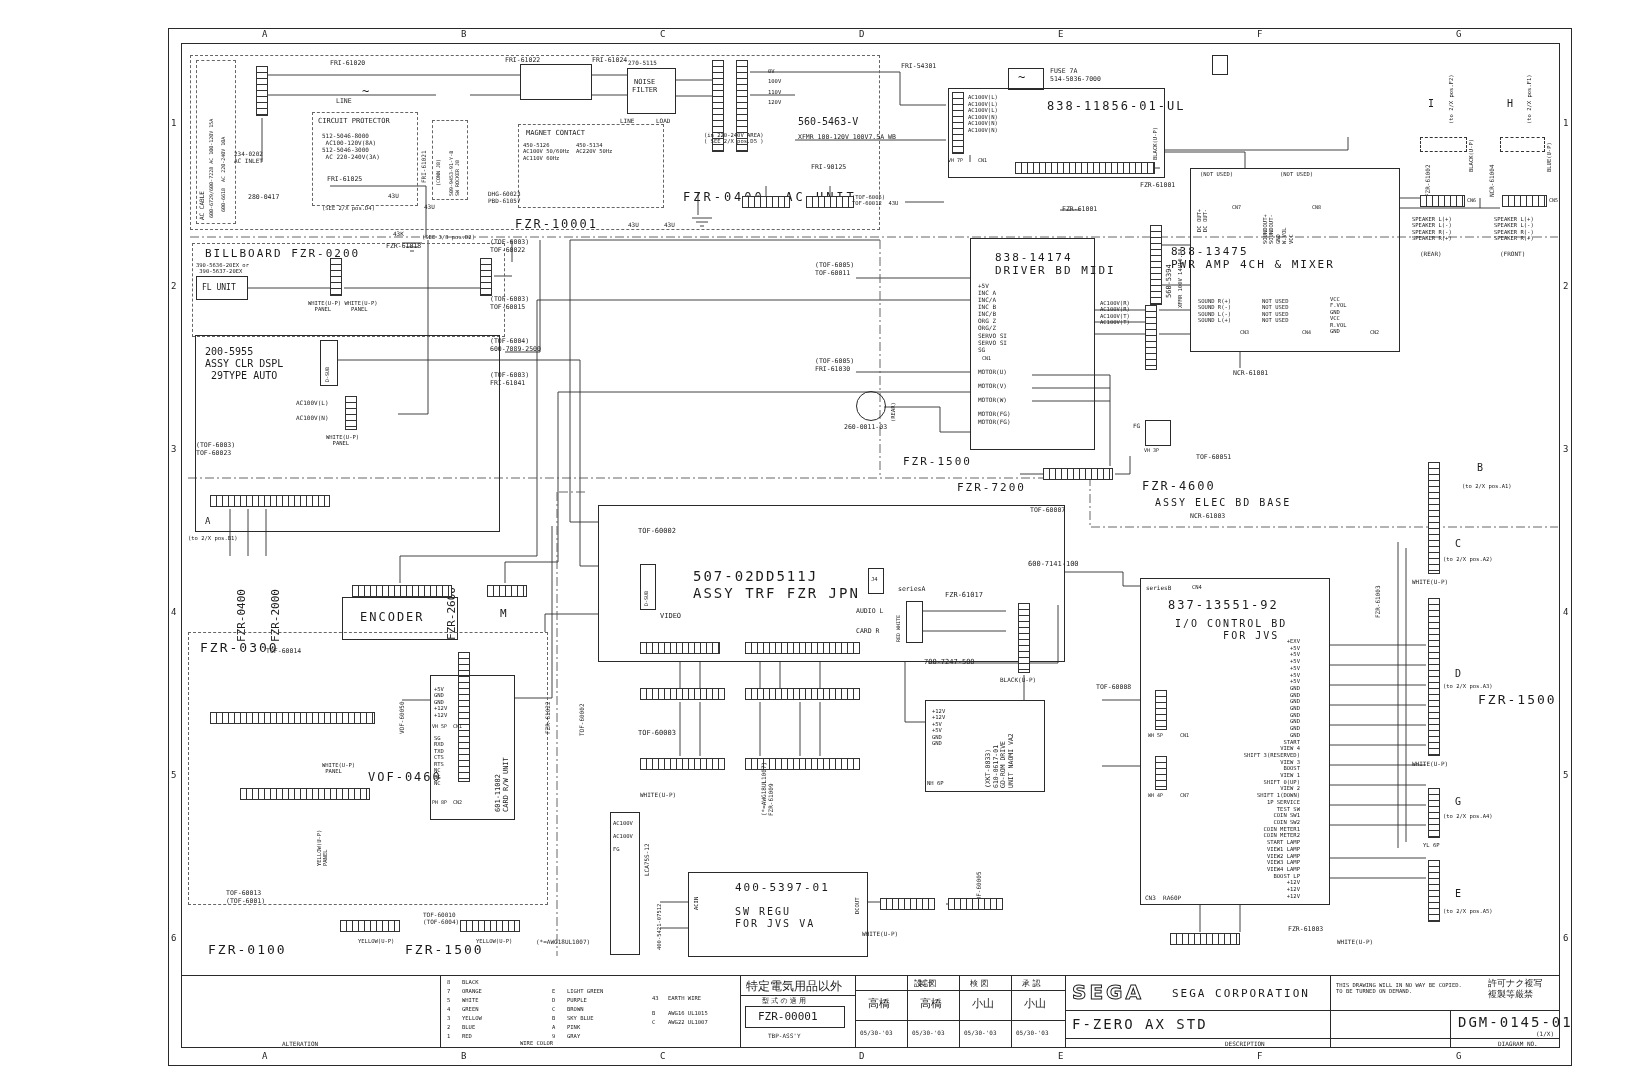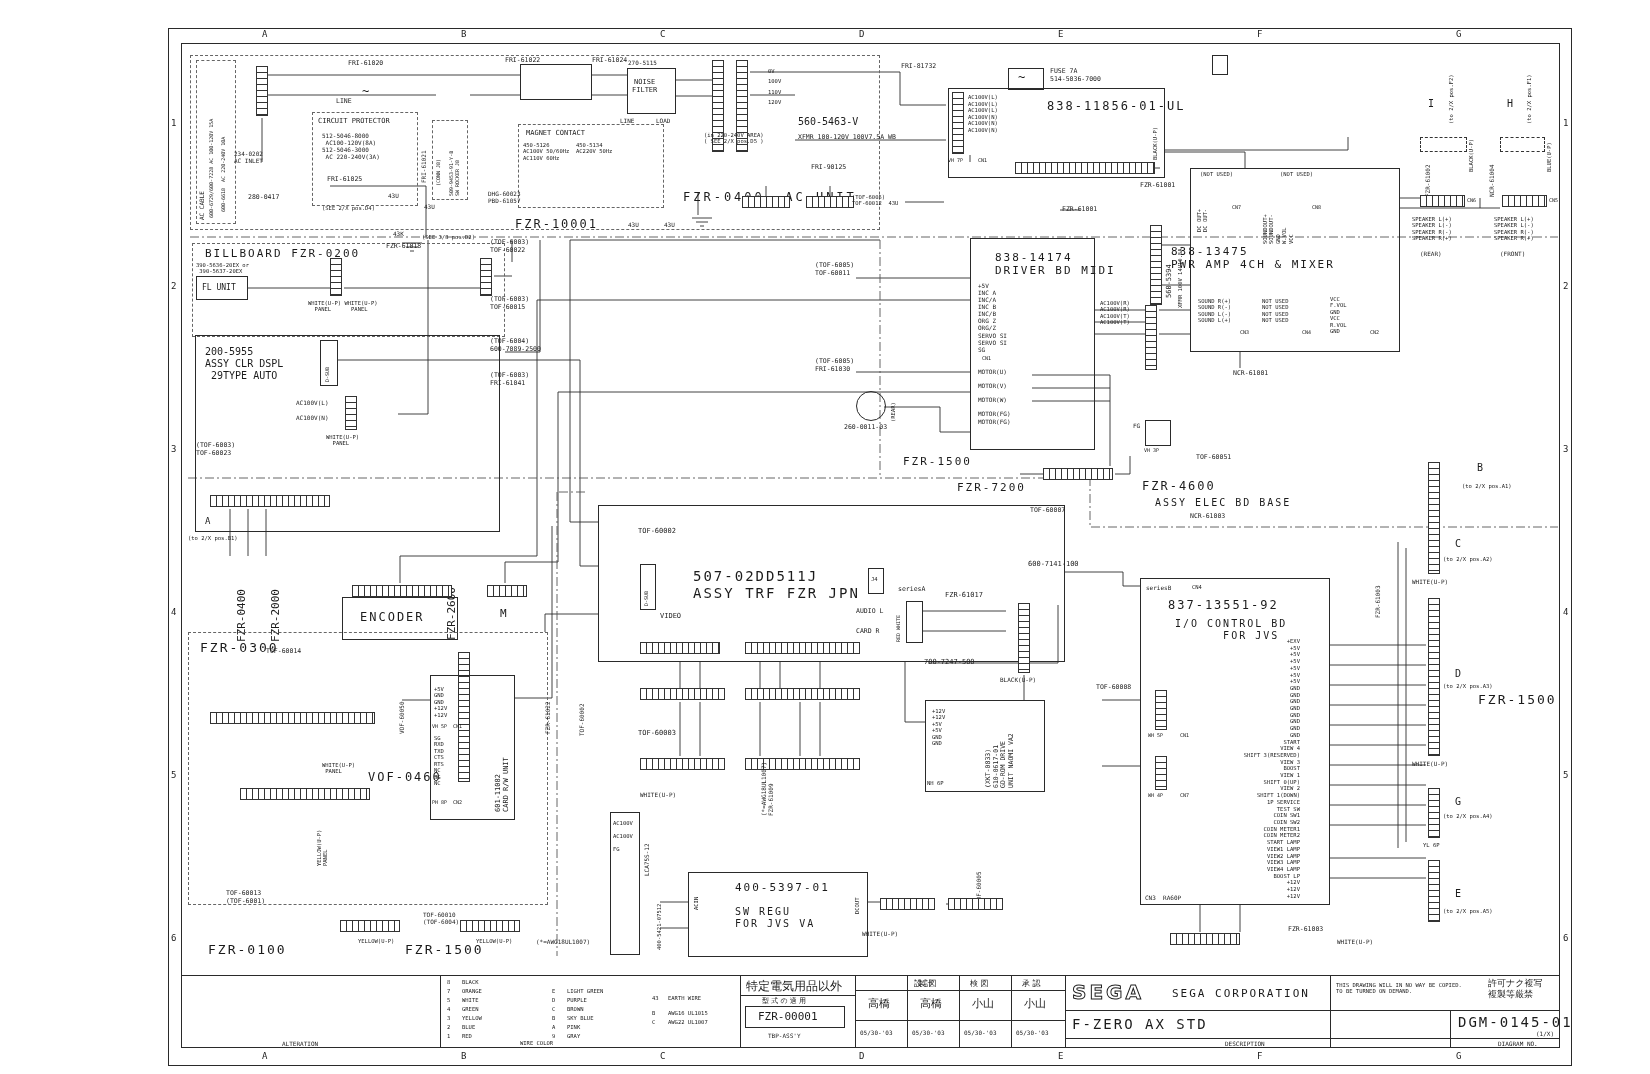--- a/index.html
+++ b/index.html
@@ -83,21 +83,21 @@
 
   <div class="dash" style="left:190px;top:55px;width:690px;height:175px"></div>
   <div class="dash" style="left:196px;top:60px;width:40px;height:164px"></div>
   <span class="lb s6 v" style="left:198px;top:120px;height:100px">AC CABLE</span>
   <span class="lb s5 v" style="left:209px;top:66px;height:152px">600-6729/600-7228 AC 100-120V 15A</span>
   <span class="lb s5 v" style="left:221px;top:72px;height:140px">600-6618  AC 220-240V 10A</span>
   <div class="conn" style="left:256px;top:66px;height:50px"></div>
   <span class="lb s6" style="left:234px;top:150px">234-0202
 AC INLET</span>
   <span class="lb s65" style="left:248px;top:194px">280-0417</span>
-  <span class="lb s65" style="left:348px;top:60px">FRI-61020</span>
+  <span class="lb s65" style="left:330px;top:60px">FRI-61020</span>
   <span class="lb s65" style="left:336px;top:98px">LINE</span>
   <span class="lb s12" style="left:362px;top:84px">~</span>
   <div class="dash" style="left:312px;top:112px;width:106px;height:94px"></div>
   <span class="lb s7" style="left:318px;top:117px">CIRCUIT PROTECTOR</span>
   <span class="lb s6" style="left:322px;top:132px">512-5046-8000
  AC100-120V(8A)
 512-5046-3000
  AC 220-240V(3A)</span>
   <span class="lb s6 v" style="left:420px;top:128px;height:55px">FRI-61021</span>
   <div class="dash" style="left:432px;top:120px;width:36px;height:80px"></div>
@@ -134,21 +134,21 @@
   <div class="conn" style="left:712px;top:60px;height:92px"></div>
   <div class="conn" style="left:736px;top:60px;height:92px"></div>
   <span class="lb s55" style="left:768px;top:66px;line-height:1.9">0V
 100V
 110V
 120V</span>
   <span class="lb s10" style="left:798px;top:116px">560-5463-V</span>
   <span class="lb s55" style="left:704px;top:132px">(in 220-240V AREA)
 ( SEE 2/X pos.D5 )</span>
   <span class="lb s65" style="left:798px;top:134px">XFMR 100-120V 100V7.5A WB</span>
-  <span class="lb s65" style="left:901px;top:63px">FRI-81732</span>
+  <span class="lb s65" style="left:901px;top:63px">FRI-54301</span>
   <div class="bx" style="left:1008px;top:68px;width:36px;height:22px"></div>
   <span class="lb s12" style="left:1018px;top:70px">~</span>
   <span class="lb s65" style="left:1050px;top:68px">FUSE 7A
 514-5036-7000</span>
   <div class="bx" style="left:948px;top:88px;width:217px;height:90px"></div>
   <span class="lb s12 ls2" style="left:1047px;top:99px">838-11856-01-UL</span>
   <div class="conn" style="left:952px;top:92px;height:62px"></div>
   <span class="lb s55" style="left:968px;top:94px;line-height:1.2">AC100V(L)
 AC100V(L)
 AC100V(L)

